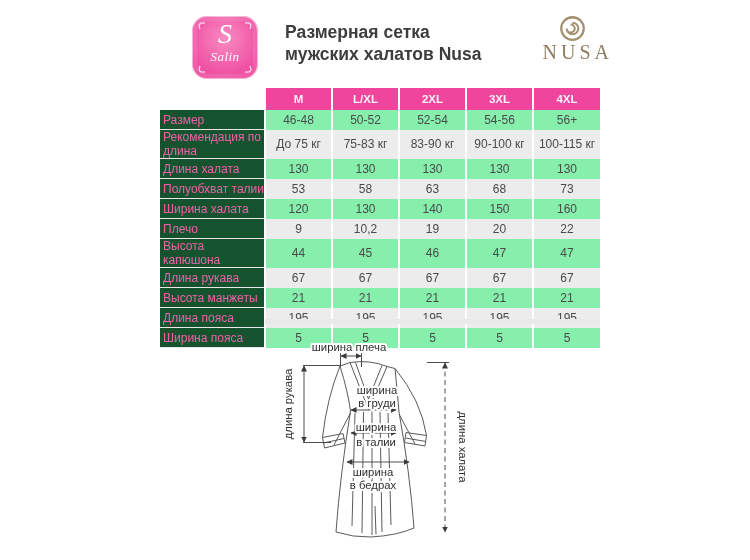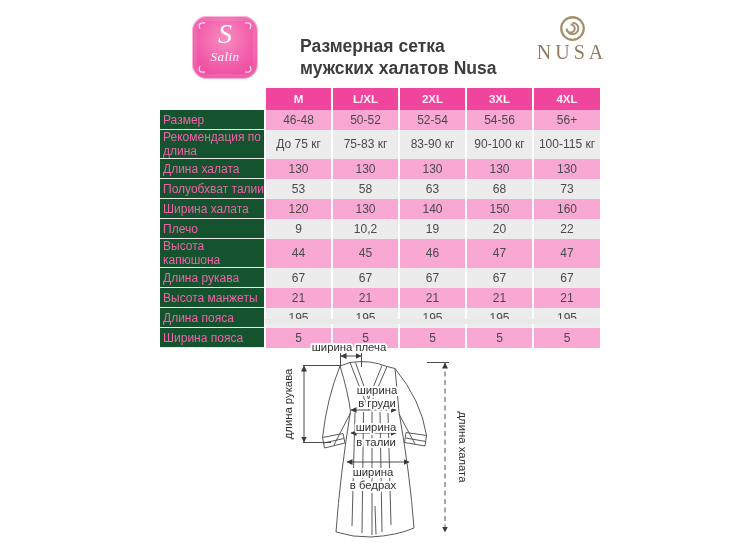--- a/index.html
+++ b/index.html
@@ -11,38 +11,38 @@
     border-radius:15px;
     background:radial-gradient(circle at 50% 36%,#f98cc1 0%,#f15ca9 55%,#ee3e98 100%);
     box-shadow:inset 0 0 0 1px rgba(255,255,255,.5), inset 0 0 0 5px rgba(255,255,255,.10);
     text-align:center;}
   .salin-s{position:absolute;left:0;right:0;top:3px;font-family:"Liberation Serif",serif;
     font-style:italic;font-size:28px;color:#fff;line-height:30px;}
   .salin-name{position:absolute;left:0;right:0;top:33px;font-family:"Liberation Serif",serif;
     font-style:italic;font-size:13px;color:#fff;letter-spacing:.5px;}
   .salin-curls{position:absolute;left:0;top:0;width:66px;height:63px;}
 
-  .page-title{position:absolute;left:300px;top:21px;font-size:17.5px;font-weight:bold;
-    color:#3d3d3d;line-height:22px;margin-top:14px;}
-
-  .nusa-logo{position:absolute;left:531px;top:15px;width:82px;text-align:center;}
+  .page-title{position:absolute;left:285px;top:21px;font-size:17.5px;font-weight:bold;
+    color:#3d3d3d;line-height:22px;}
+
+  .nusa-logo{position:absolute;left:531px;top:15px;width:82px;text-align:right;}
   .nusa-swirl{width:27px;height:27px;display:block;margin:0 auto;}
   .nusa-text{font-family:"Liberation Serif",serif;font-size:20px;letter-spacing:4px;
     color:#8f7d60;margin-top:0px;line-height:20px;}
 
   
   .size-table{position:absolute;left:160px;top:88px;width:440px;border-collapse:collapse;
     table-layout:fixed;}
   .size-table thead th{height:22px;background:#f0459d;color:rgba(255,255,255,.93);
     font-size:11.5px;font-weight:bold;border-left:2px solid #fff;text-align:center;padding:0;}
   .size-table thead th.corner{background:transparent;border:none;}
   .size-table tbody th{height:19px;font-weight:normal;text-align:left;color:#ee62a9;
     font-size:12px;padding:0 0 0 3px;background:#14532d;border-bottom:1px solid #e8e8e8;}
   .size-table tbody td{height:19px;text-align:center;font-size:12px;color:#4a4a4a;
-    border-left:2px solid #fff;padding:0;background:#f9a8d4;}
+    border-left:2px solid #fff;padding:0;background:#86efac;}
   .size-table tbody tr:nth-child(even) td{background:#ececec;}
   .table-footer-strip{position:absolute;left:265px;top:319px;width:335px;height:5px;
     background:#e9e9e9;}
 
   
   .diagram{position:absolute;left:275px;top:336px;width:200px;height:222px;}
   .diagram text{font-family:"Liberation Sans",sans-serif;font-size:11.3px;fill:#2f2f2f;
     paint-order:stroke;stroke:#fff;stroke-width:4px;stroke-linejoin:round;}
   .meas{stroke:#3a3a3a;stroke-width:.9;fill:none;}
   .robe{stroke:#5a5a5a;stroke-width:1;fill:none;}

